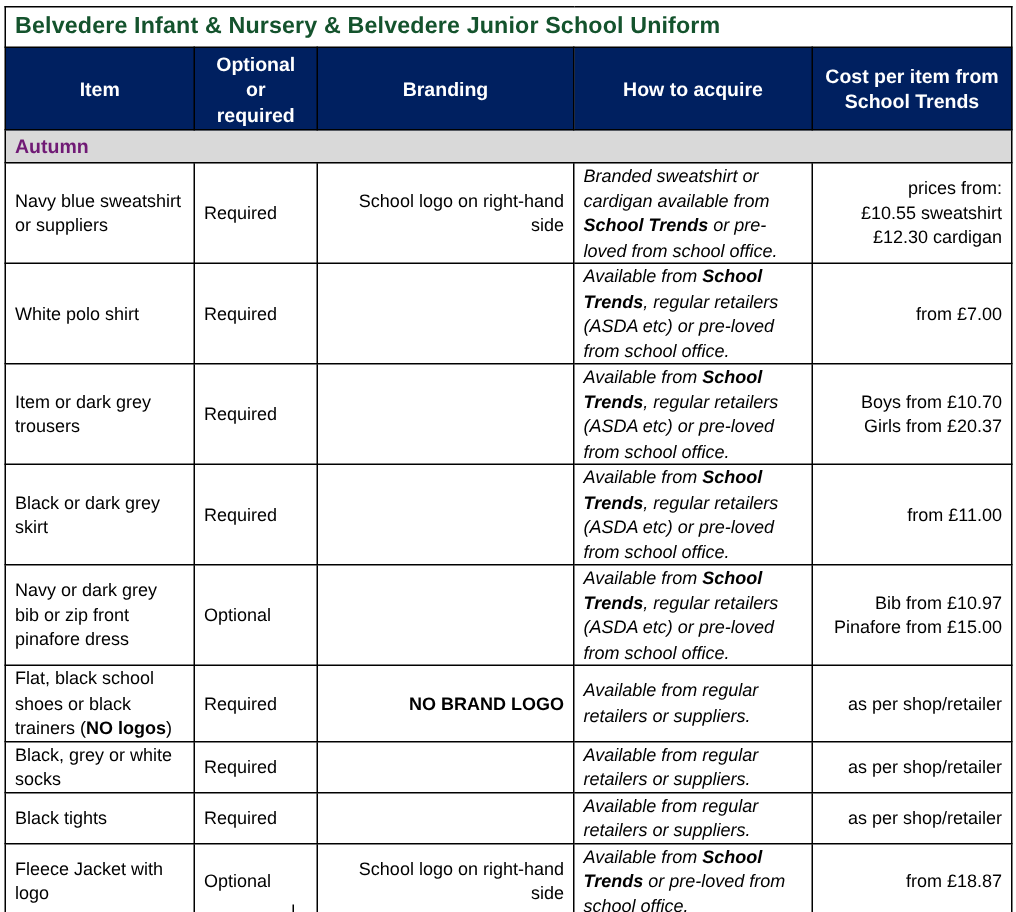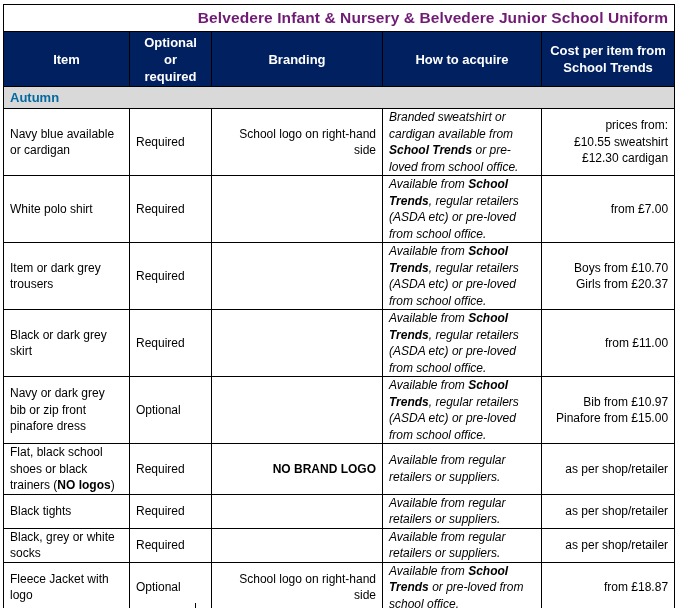--- a/index.html
+++ b/index.html
@@ -1,25 +1,25 @@
 <!DOCTYPE html>
 <html><head>
 <meta charset="utf-8">
 <style>
   html, body { margin: 0; padding: 0; background: #ffffff; }
   body { width: 677px; height: 608px; position: relative; overflow: hidden;
          font-family: "Liberation Sans", "DejaVu Sans", sans-serif; color: #000; }
   table.uniform { position: absolute; left: 3px; top: 4px; border-collapse: collapse;
                   table-layout: fixed; width: 671px; }
   table.uniform td, table.uniform th { border: 1px solid #000; padding: 0 6px; vertical-align: middle; }
-  .title-cell { height: 26px; text-align: right; font-weight: bold; font-size: 15.5px;
-                color: #701a75; background: #fff; padding: 0; letter-spacing: 0.1px; }
+  .title-cell { height: 26px; text-align: left; font-weight: bold; font-size: 15.5px;
+                color: #14532d; background: #fff; padding: 0; letter-spacing: 0.1px; }
   .hdr th { background: #002060; color: #fff; font-weight: bold; font-size: 13px;
             text-align: center; line-height: 17px; height: 54px; padding: 0 4px; }
-  .season td { background: #d9d9d9; color: #0369a1; font-weight: bold; font-size: 13px;
+  .season td { background: #d9d9d9; color: #701a75; font-weight: bold; font-size: 13px;
                height: 21px; padding: 0 6px; }
   .row td { font-size: 12px; line-height: 16.5px; }
   .c-item { text-align: left; }
   .c-opt { text-align: left; }
   .c-brand { text-align: right; }
   .c-brand.center { text-align: right; font-weight: bold; }
   .c-how { text-align: left; padding-top: 0; padding-bottom: 0; font-style: italic; }
   .c-cost { text-align: right; font-weight: normal; }
   b.st { font-weight: bold; }
   .cursor { position: absolute; left: 195px; top: 603px; width: 1px; height: 5px; background: #000; }
@@ -51,21 +51,21 @@
     <th>
       <div>Cost per item from</div>
       <div>School Trends</div>
     </th>
   </tr>
   <tr class="season">
     <td colspan="5">Autumn</td>
   </tr>
 
   <tr class="row" style="height:66px">
-    <td class="c-item">Navy blue available or cardigan</td>
+    <td class="c-item">Navy blue sweatshirt or suppliers</td>
     <td class="c-opt">Required</td>
     <td class="c-brand">School logo on right-hand side</td>
     <td class="c-how"><span>Branded sweatshirt or cardigan available from </span><b class="st">School Trends</b><span> or pre-loved from school office.</span></td>
     <td class="c-cost">
       <div>prices from:</div>
       <div>£10.55 sweatshirt</div>
       <div>£12.30 cardigan</div>
     </td>
   </tr>
 
@@ -115,31 +115,31 @@
     <td class="c-item"><span>Flat, black school shoes or black trainers (</span><b>NO logos</b><span>)</span></td>
     <td class="c-opt">Required</td>
     <td class="c-brand center">NO BRAND LOGO</td>
     <td class="c-how"><span>Available from regular retailers or suppliers.</span></td>
     <td class="c-cost">
       <div>as per shop/retailer</div>
     </td>
   </tr>
 
   <tr class="row" style="height:33px">
-    <td class="c-item">Black tights</td>
+    <td class="c-item" style="vertical-align:top">Black, grey or white socks</td>
     <td class="c-opt">Required</td>
     <td class="c-brand"></td>
     <td class="c-how"><span>Available from regular retailers or suppliers.</span></td>
     <td class="c-cost">
       <div>as per shop/retailer</div>
     </td>
   </tr>
 
   <tr class="row" style="height:33px">
-    <td class="c-item" style="vertical-align:top">Black, grey or white socks</td>
+    <td class="c-item">Black tights</td>
     <td class="c-opt">Required</td>
     <td class="c-brand"></td>
     <td class="c-how"><span>Available from regular retailers or suppliers.</span></td>
     <td class="c-cost">
       <div>as per shop/retailer</div>
     </td>
   </tr>
 
   <tr class="row" style="height:49px">
     <td class="c-item">Fleece Jacket with logo</td>

